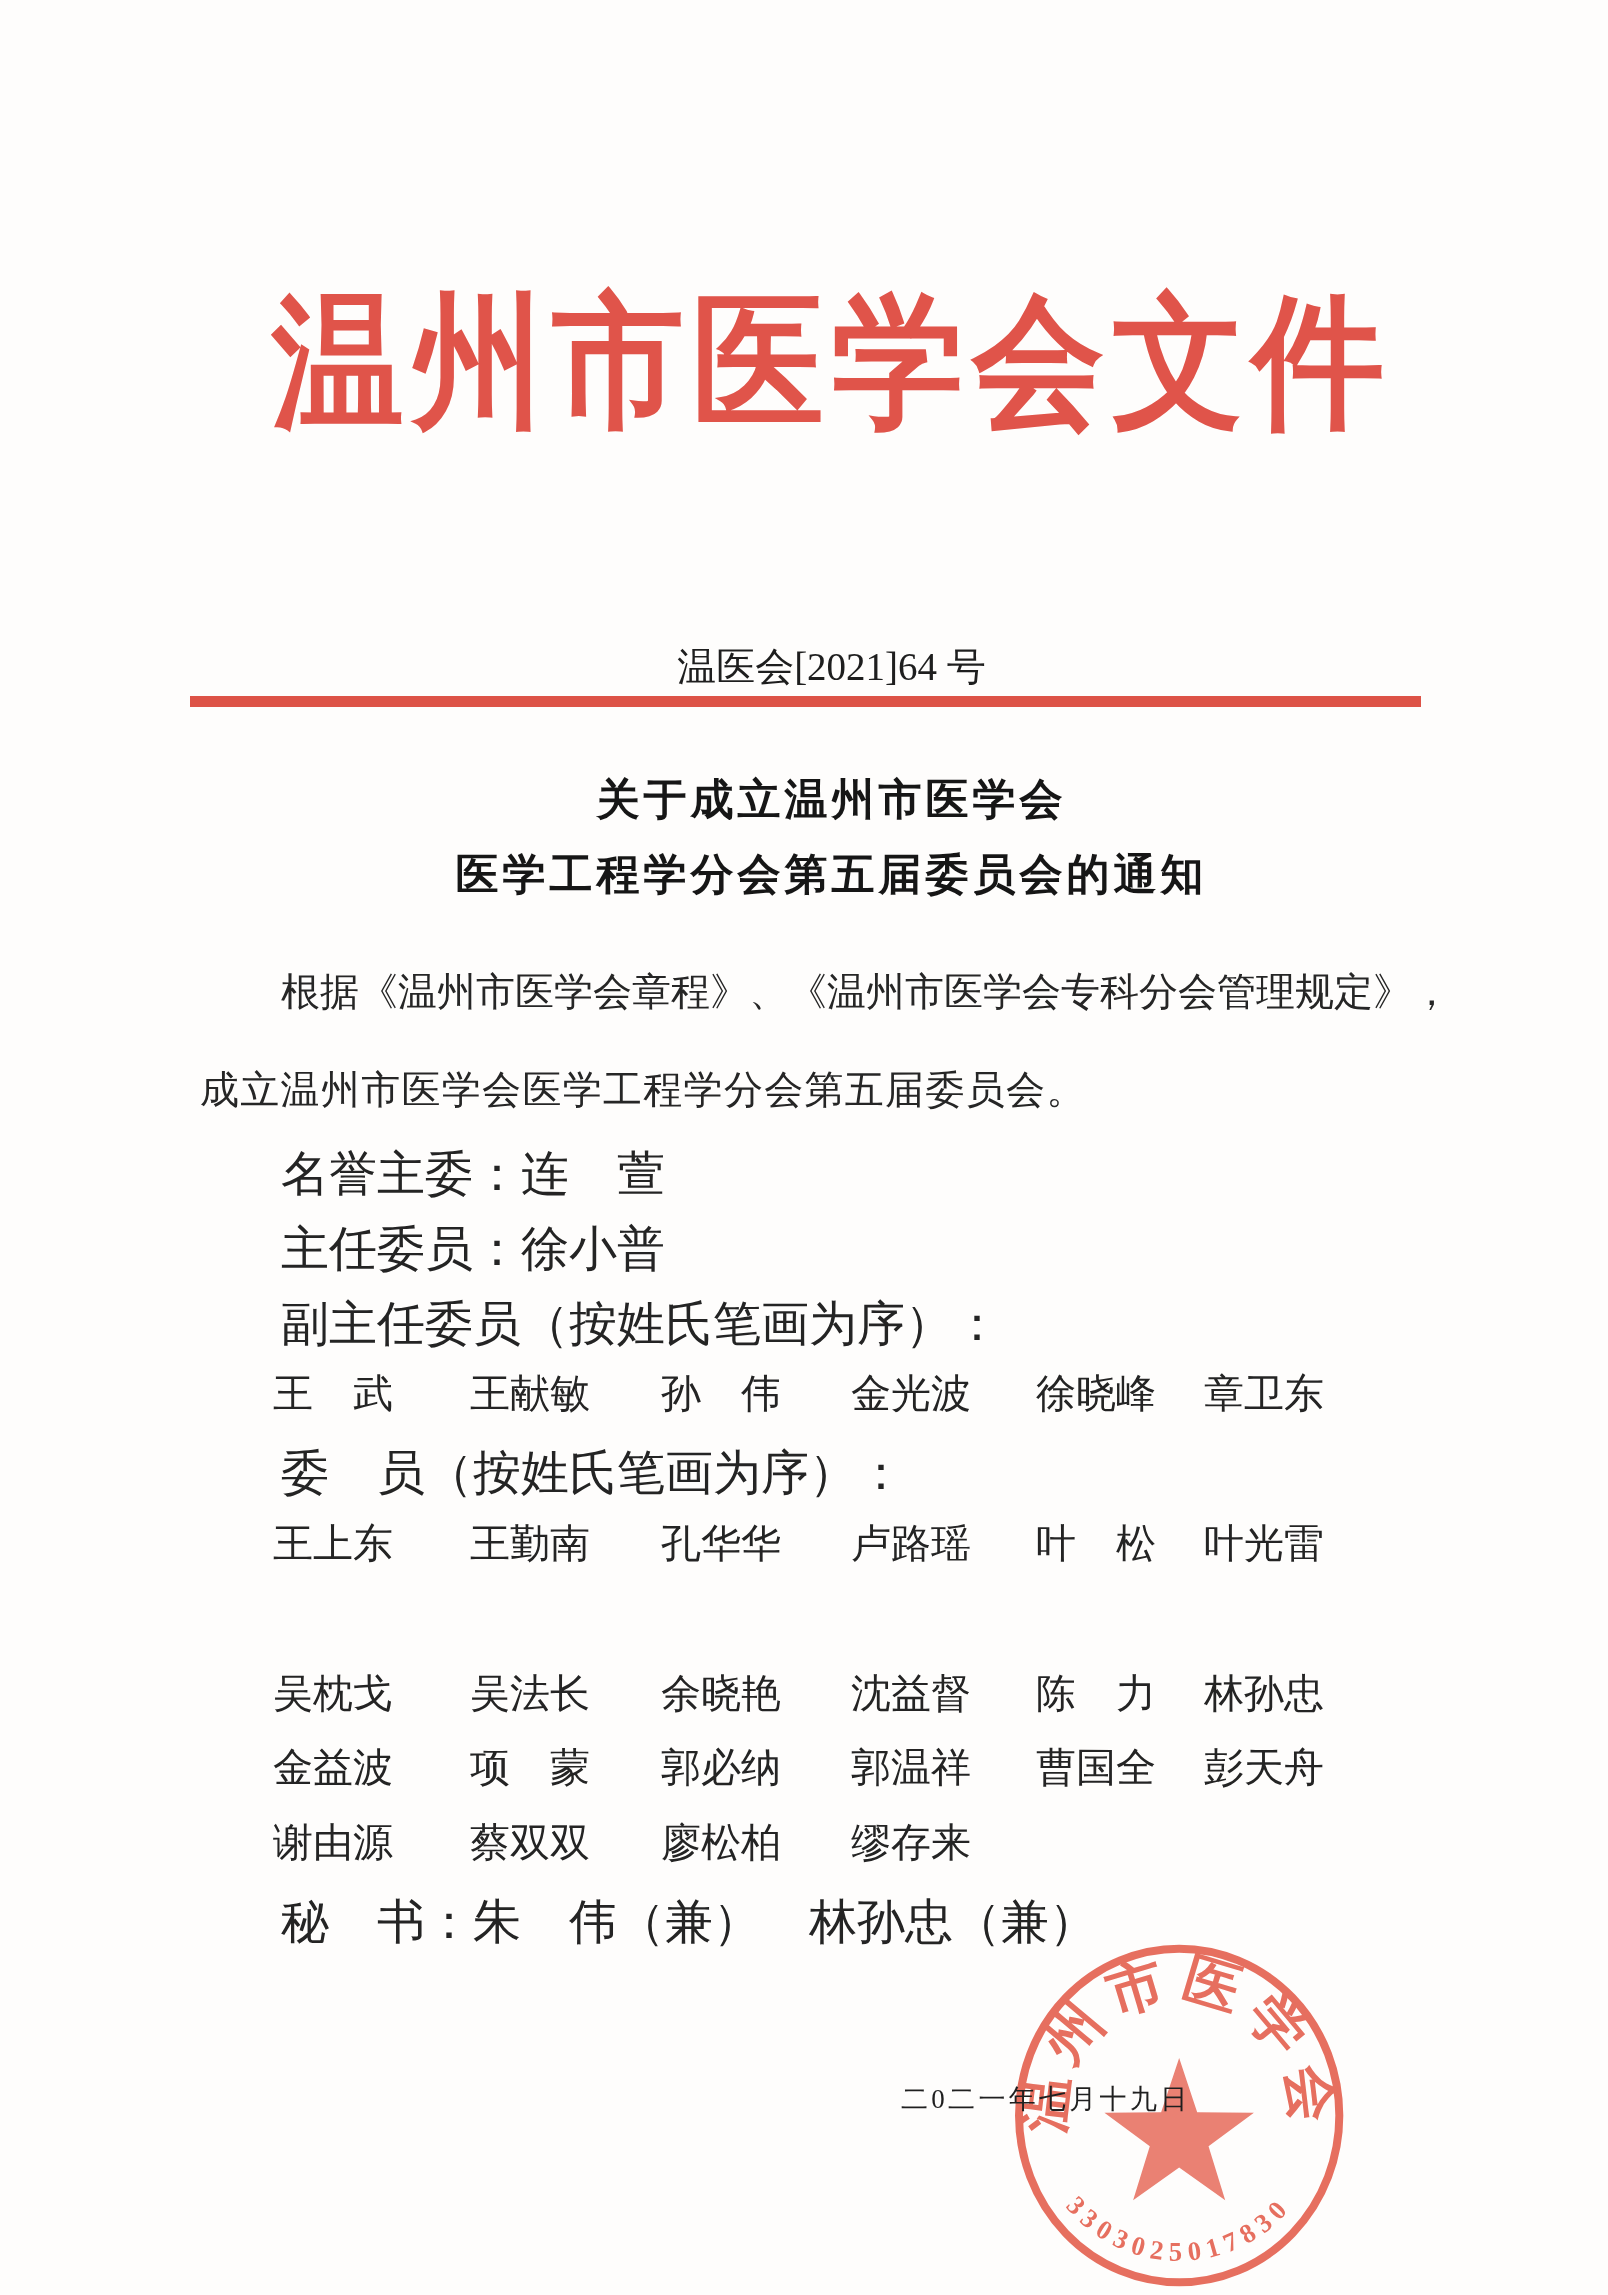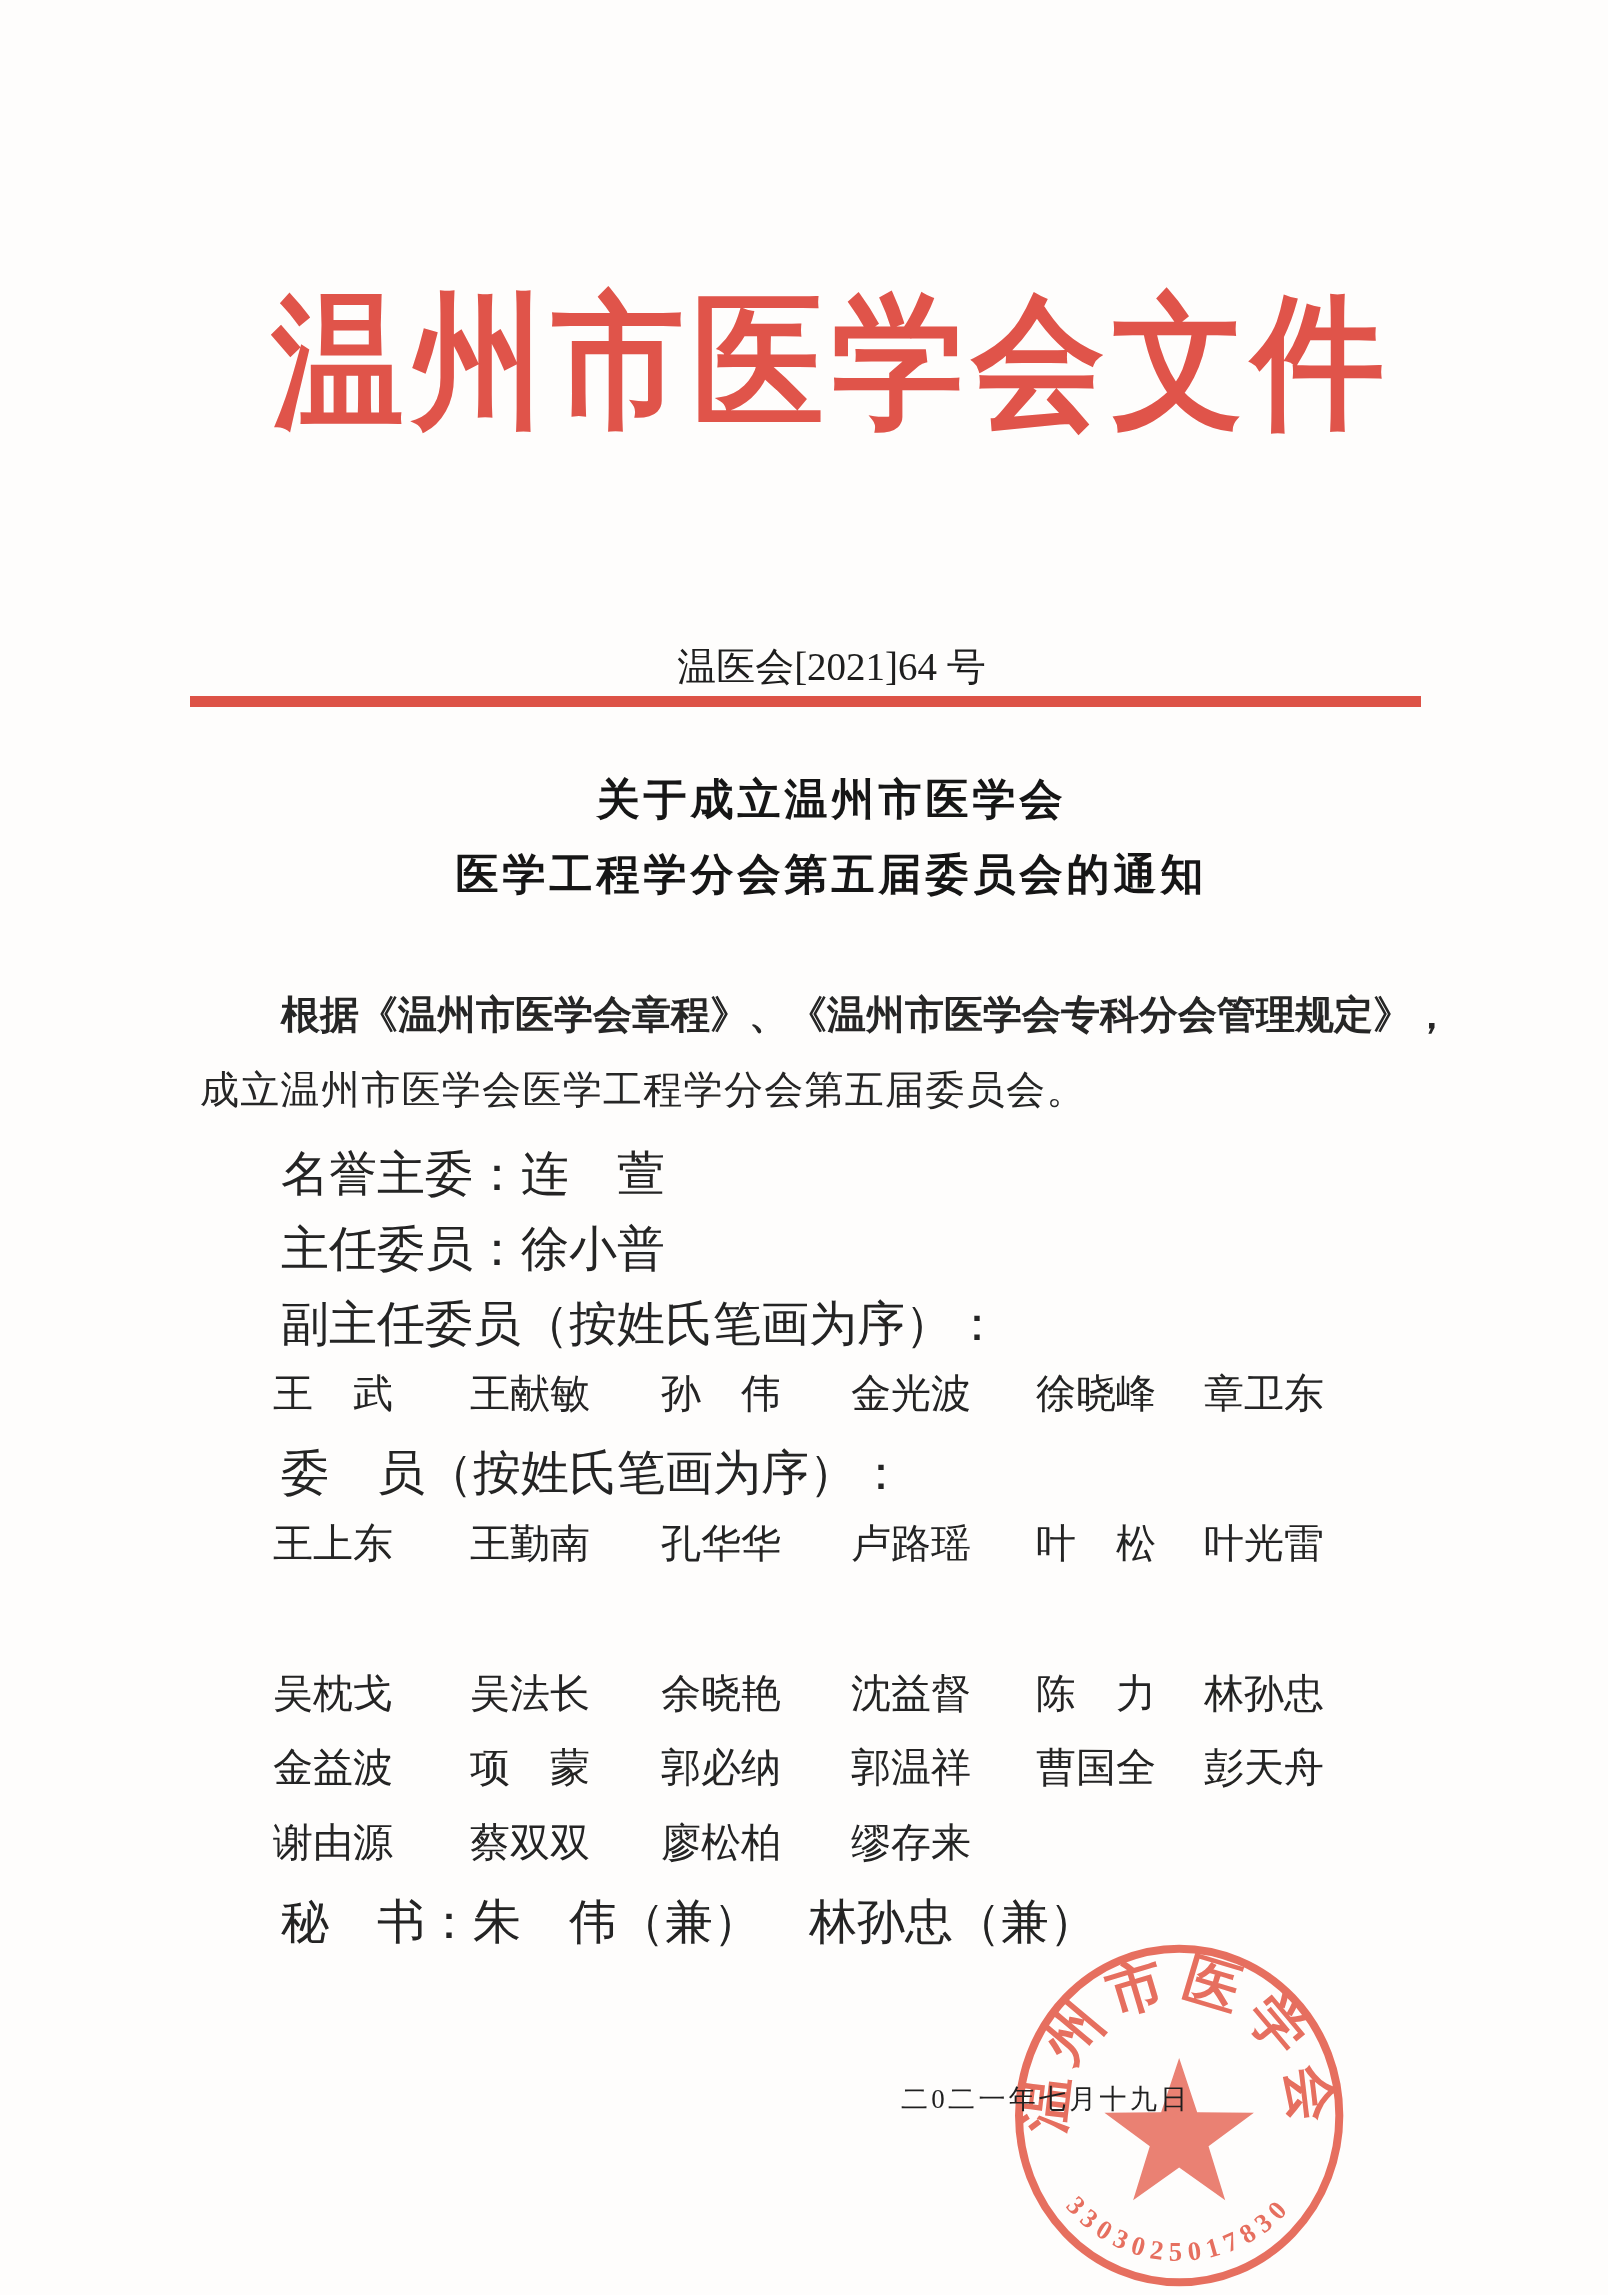--- a/index.html
+++ b/index.html
@@ -55,21 +55,21 @@
   }
   .nt1{top:771px;}
   .nt2{top:846px;}
   .body-line{
     left:200px;width:1256px;
     font-size:39px;
     line-height:1.2;
     color:var(--text-black);
     white-space:nowrap;
   }
-  .p1{top:992px;text-indent:81px;font-weight:bold;}
+  .p1{top:969px;text-indent:81px;}
   .p2{top:1067px;letter-spacing:1.3px;}
   .lbl{left:281px;font-size:48px;white-space:nowrap;color:#242424;}
   .l-honorary{top:1142px;}
   .l-chairman{top:1217px;}
   .l-viceheading{top:1292px;}
   .l-membersheading{top:1441px;}
   .l-secretary{top:1890px;}
   .name-row{
     left:200px;width:1256px;height:48px;
     font-size:40px;color:#242424;

